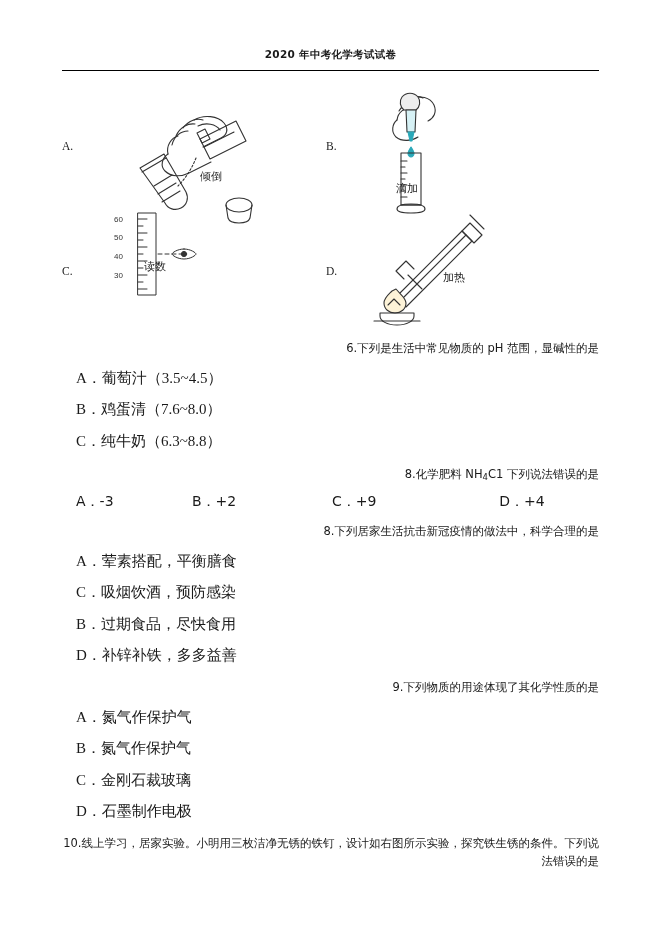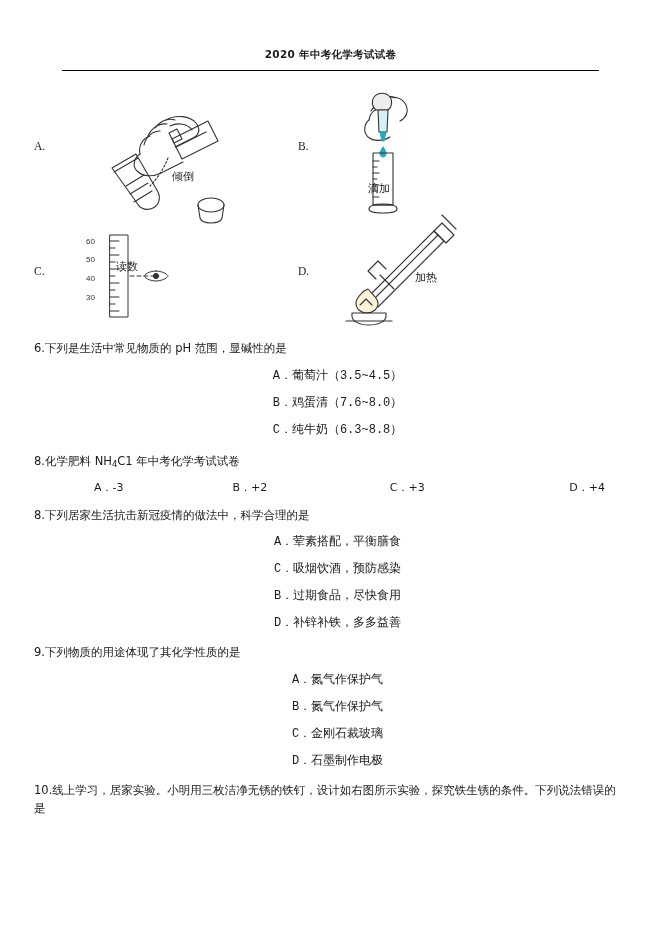--- a/index.html
+++ b/index.html
@@ -13,21 +13,21 @@
     font-family: "Liberation Serif", serif;
     color: #111111;
     position: relative;
     overflow: hidden;
   }
   .page {
     position: relative;
     width: 661px;
     height: 935px;
     box-sizing: border-box;
-    padding: 0 34px;
+    padding: 0 62px;
   }
   .header {
     text-align: center;
     font-size: 10.5px;
     font-family: "DejaVu Sans", sans-serif;
     font-weight: bold;
     letter-spacing: 0.3px;
     padding-top: 48px;
     color: #1a1a1a;
   }
@@ -59,41 +59,40 @@
     color: #222;
   }
 
   
   .q {
     font-family: "DejaVu Sans", sans-serif;
     font-size: 11.5px;
     line-height: 1.55;
     color: #1a1a1a;
     margin-top: 14px;
+    text-align: right;
   }
   .q-stem {
     margin-bottom: 2px;
   }
   .choice {
-    font-family: Liberation Mono, monospace;
-    font-size: 12px;
+    font-family: Liberation Serif, serif;
+    font-size: 15px;
     line-height: 1.5;
     margin: 9px 0 0 14px;
     color: #1a1a1a;
-    text-align: center;
   }
   .choice-inline-row {
     display: flex;
     margin: 9px 0 0 14px;
   }
   .choice-inline-row > div {
     font-family: "DejaVu Sans", sans-serif;
-    font-size: 11px;
-    color: #1a1a1a;
-    margin-left: 46px;
+    font-size: 14px;
+    color: #1a1a1a;
   }
   .ci-1 { width: 116px; }
   .ci-2 { width: 140px; }
   .ci-3 { width: 140px; }
   .ci-4 { width: 100px; text-align: center; }
   sub {
     font-size: 8.5px;
     vertical-align: baseline;
     position: relative;
     top: 2px;
@@ -169,21 +168,21 @@
           <path d="M57 116 l20,0"></path>
           <path d="M57 72 l6,0 M57 78 l4,0 M57 84 l6,0 M57 90 l4,0 M57 96 l6,0 M57 102 l4,0 M57 108 l6,0"></path>
         </g>
       </svg>
     </div>
     <div class="opt-cell opt-caption" style="left:334px; top:100px;">滴加</div>
 
     <div class="opt-cell" style="left:0px; top:180px;">
       <span class="opt-letter">C.</span>
     </div>
-    <div class="opt-cell" style="left:16px; top:148px; width:130px; height:100px;">
+    <div class="opt-cell" style="left:16px; top:126px; width:130px; height:100px;">
       <svg width="130" height="100" viewBox="0 0 130 100">
         <g fill="none" stroke="#333" stroke-width="1" stroke-linejoin="round" stroke-linecap="round">
 
           <path d="M60 6 l18,0 l0,82 l-18,0 z"></path>
           <path d="M60 12 l9,0 M60 19 l5,0 M60 26 l9,0 M60 33 l5,0 M60 40 l9,0 M60 47 l5,0 M60 54 l9,0 M60 61 l5,0 M60 68 l9,0 M60 75 l5,0 M60 82 l9,0"></path>
 
           <path d="M80 47 l28,0" stroke-dasharray="4 3"></path>
 
           <path d="M104 42 c7,0 12,4 12,5 c0,1 -5,5 -12,5 c-7,0 -12,-4 -12,-5 c0,-1 5,-5 12,-5 z" transform="translate(2,0)"></path>
           <circle cx="106" cy="47" r="2.6" fill="#333"></circle>
@@ -223,26 +222,26 @@
     </div>
     <div class="opt-cell opt-caption" style="left:381px; top:189px;">加热</div>
   </div>
 
   <div class="q q-stem">6.下列是生活中常见物质的 pH 范围，显碱性的是</div>
   <div class="choice">A．葡萄汁（3.5~4.5）</div>
   <div class="choice">B．鸡蛋清（7.6~8.0）</div>
   <div class="choice">C．纯牛奶（6.3~8.8）</div>
 
   <div class="q q-stem">
-    <span>8.化学肥料 NH</span><sub>4</sub><span>C1 年中考化学考试试卷</span>
+    <span>8.化学肥料 NH</span><sub>4</sub><span>C1 下列说法错误的是</span>
   </div>
   <div class="choice-inline-row">
     <div class="ci-1">A．-3</div>
     <div class="ci-2">B．+2</div>
-    <div class="ci-3">C．+3</div>
+    <div class="ci-3">C．+9</div>
     <div class="ci-4">D．+4</div>
   </div>
 
   <div class="q q-stem tight">8.下列居家生活抗击新冠疫情的做法中，科学合理的是</div>
   <div class="choice">A．荤素搭配，平衡膳食</div>
   <div class="choice">C．吸烟饮酒，预防感染</div>
   <div class="choice">B．过期食品，尽快食用</div>
   <div class="choice">D．补锌补铁，多多益善</div>
 
   <div class="q q-stem tight">9.下列物质的用途体现了其化学性质的是</div>

